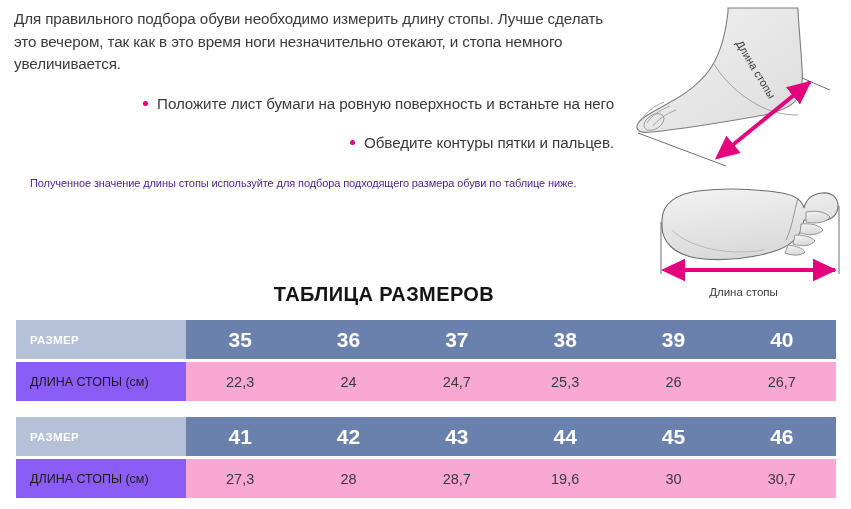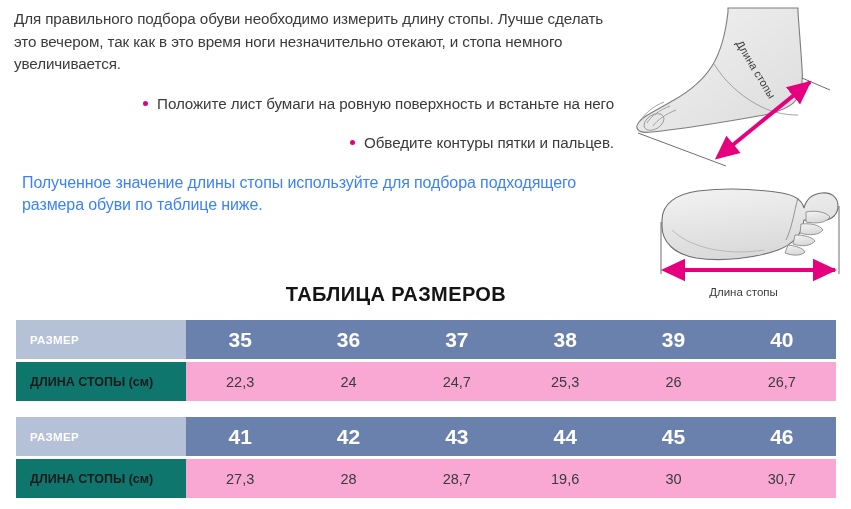--- a/index.html
+++ b/index.html
@@ -42,32 +42,32 @@
     margin-top: 8px;
     margin-right: 9px;
   }
   .bullet-text {
     font-size: 15.2px;
     line-height: 22.5px;
     color: #3b3b3b;
     letter-spacing: -0.1px;
   }
   #closing-para {
-    margin: 8px;
+    margin: 16px;
     margin-top: 17px;
-    font-size: 16px;
+    font-size: 11px;
     line-height: 22.5px;
-    color: #3b82f6;
+    color: #4c1d95;
     letter-spacing: -0.1px;
   }
 
   
   #table-title {
     position: absolute;
-    left: 16px;
+    left: 4px;
     top: 283px;
     width: 760px;
     text-align: center;
     font-size: 20px;
     font-weight: bold;
     color: #141414;
     letter-spacing: 0.4px;
   }
 
   
@@ -100,24 +100,24 @@
     width: 170px;
   }
   .hdr-val {
     background: #6b81ad;
     color: #ffffff;
     font-size: 21px;
     font-weight: bold;
   }
   .row-sep { height: 3px !important; background: #ffffff; }
   .data-label {
-    background: #0f766e;
+    background: #8b5cf6;
     color: #1b1b1b;
     font-size: 12.5px;
-    font-weight: bold;
+    font-weight: normal;
     text-align: left !important;
     padding-left: 14px !important;
     width: 170px;
   }
   .data-val {
     background: #f9a8d4;
     color: #3b3b3b;
     font-size: 14.5px;
   }
 

